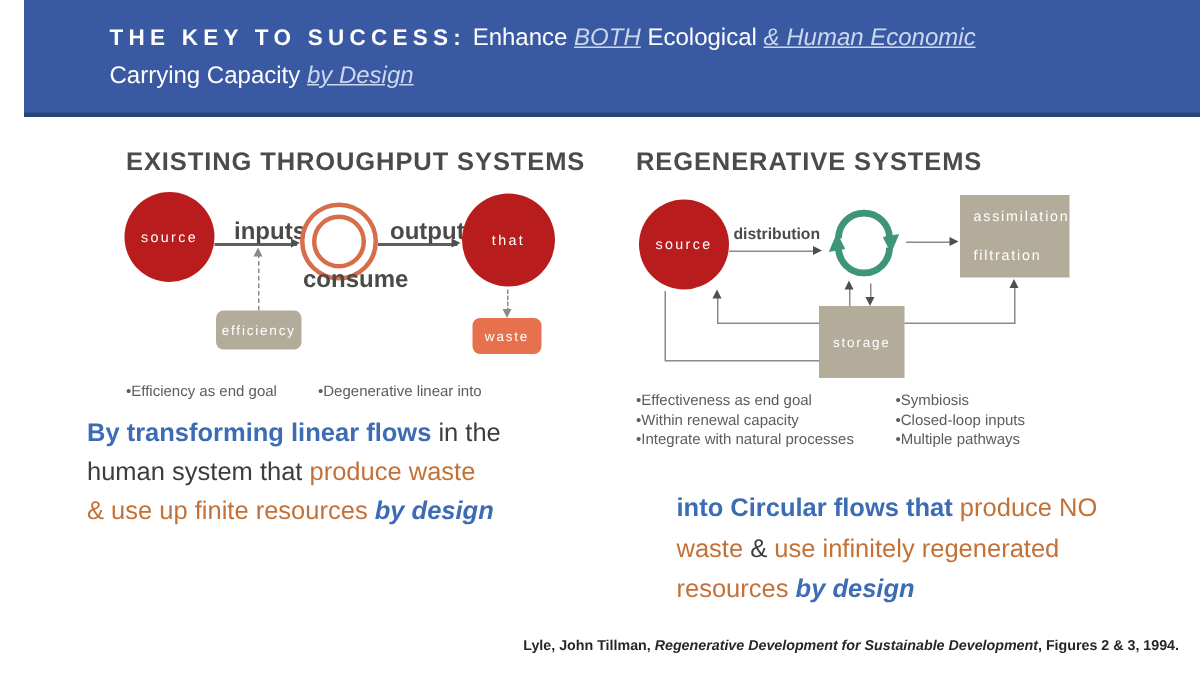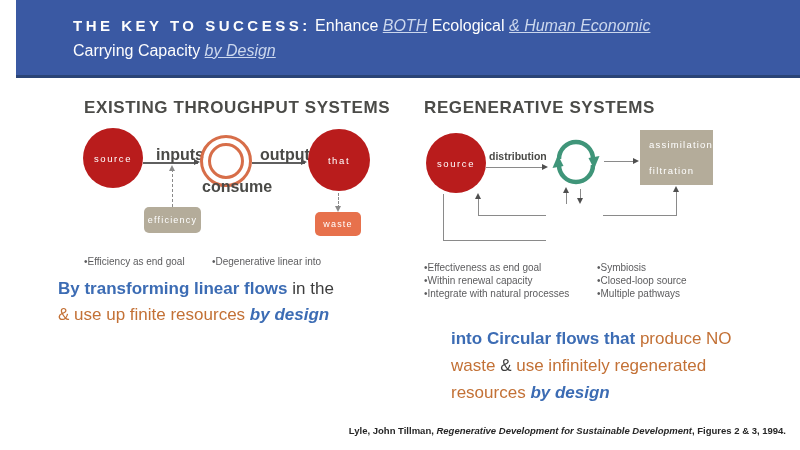--- a/index.html
+++ b/index.html
@@ -126,20 +126,21 @@
   </svg>
 
   <div class="hline thin" style="left:604px;top:161px;width:33px;height:1px;"></div>
   <div class="ah ah-right" style="left:633px;top:158px;"></div>
 
   <div class="tanbox sqbox" style="left:640px;top:130px;width:73px;height:55px;flex-direction:column;align-items:flex-start;justify-content:space-between;padding:9px 0 9px 9px;box-sizing:border-box;font-size:9.5px;">
     <span>assimilation</span>
     <span>filtration</span>
   </div>
 
+  <div class="tanbox sqbox" style="left:546px;top:204px;width:57px;height:48px;">storage</div>
 
   <div class="vline thin" style="left:566px;top:190px;height:14px;width:1px;"></div>
   <div class="ah ah-up" style="left:563px;top:187px;"></div>
   <div class="vline thin" style="left:580px;top:189px;height:10px;width:1px;"></div>
   <div class="ah ah-down" style="left:577px;top:198px;"></div>
 
   <div class="hline thin" style="left:603px;top:215px;width:74px;height:1px;"></div>
   <div class="vline thin" style="left:676px;top:190px;height:26px;width:1px;"></div>
   <div class="ah ah-up" style="left:673px;top:186px;"></div>
 
@@ -147,25 +148,26 @@
   <div class="vline thin" style="left:478px;top:198px;height:18px;width:1px;"></div>
   <div class="ah ah-up" style="left:475px;top:193px;"></div>
 
   <div class="vline thin" style="left:443px;top:194px;height:46px;width:1px;"></div>
   <div class="hline thin" style="left:443px;top:240px;width:103px;height:1px;"></div>
 
   <div class="bullet" style="left:424px;top:262px;">Effectiveness as end goal</div>
   <div class="bullet" style="left:424px;top:275px;">Within renewal capacity</div>
   <div class="bullet" style="left:424px;top:288px;">Integrate with natural processes</div>
   <div class="bullet" style="left:597px;top:262px;">Symbiosis</div>
-  <div class="bullet" style="left:597px;top:275px;">Closed-loop source</div>
+  <div class="bullet" style="left:597px;top:275px;">Closed-loop inputs</div>
   <div class="bullet" style="left:597px;top:288px;">Multiple pathways</div>
 
   <div class="para" style="left:58px;top:276px;width:322px;text-align:left;">
     <div><span class="pb">By transforming linear flows</span><span class="pd"> in the</span></div>
+    <div><span class="pd">human system that </span><span class="po">produce waste</span></div>
     <div><span class="po">&amp; use up finite resources </span><span class="pbi">by design</span></div>
   </div>
 
   <div class="para" style="left:420px;top:325px;width:352px;line-height:27px;margin-left:31px;">
     <div><span class="pb">into Circular flows that</span><span class="po"> produce NO</span></div>
     <div><span class="po">waste</span><span class="pd"> &amp; </span><span class="po">use infinitely regenerated</span></div>
     <div><span class="po">resources </span><span class="pbi">by design</span></div>
   </div>
 
   <div class="citation">

